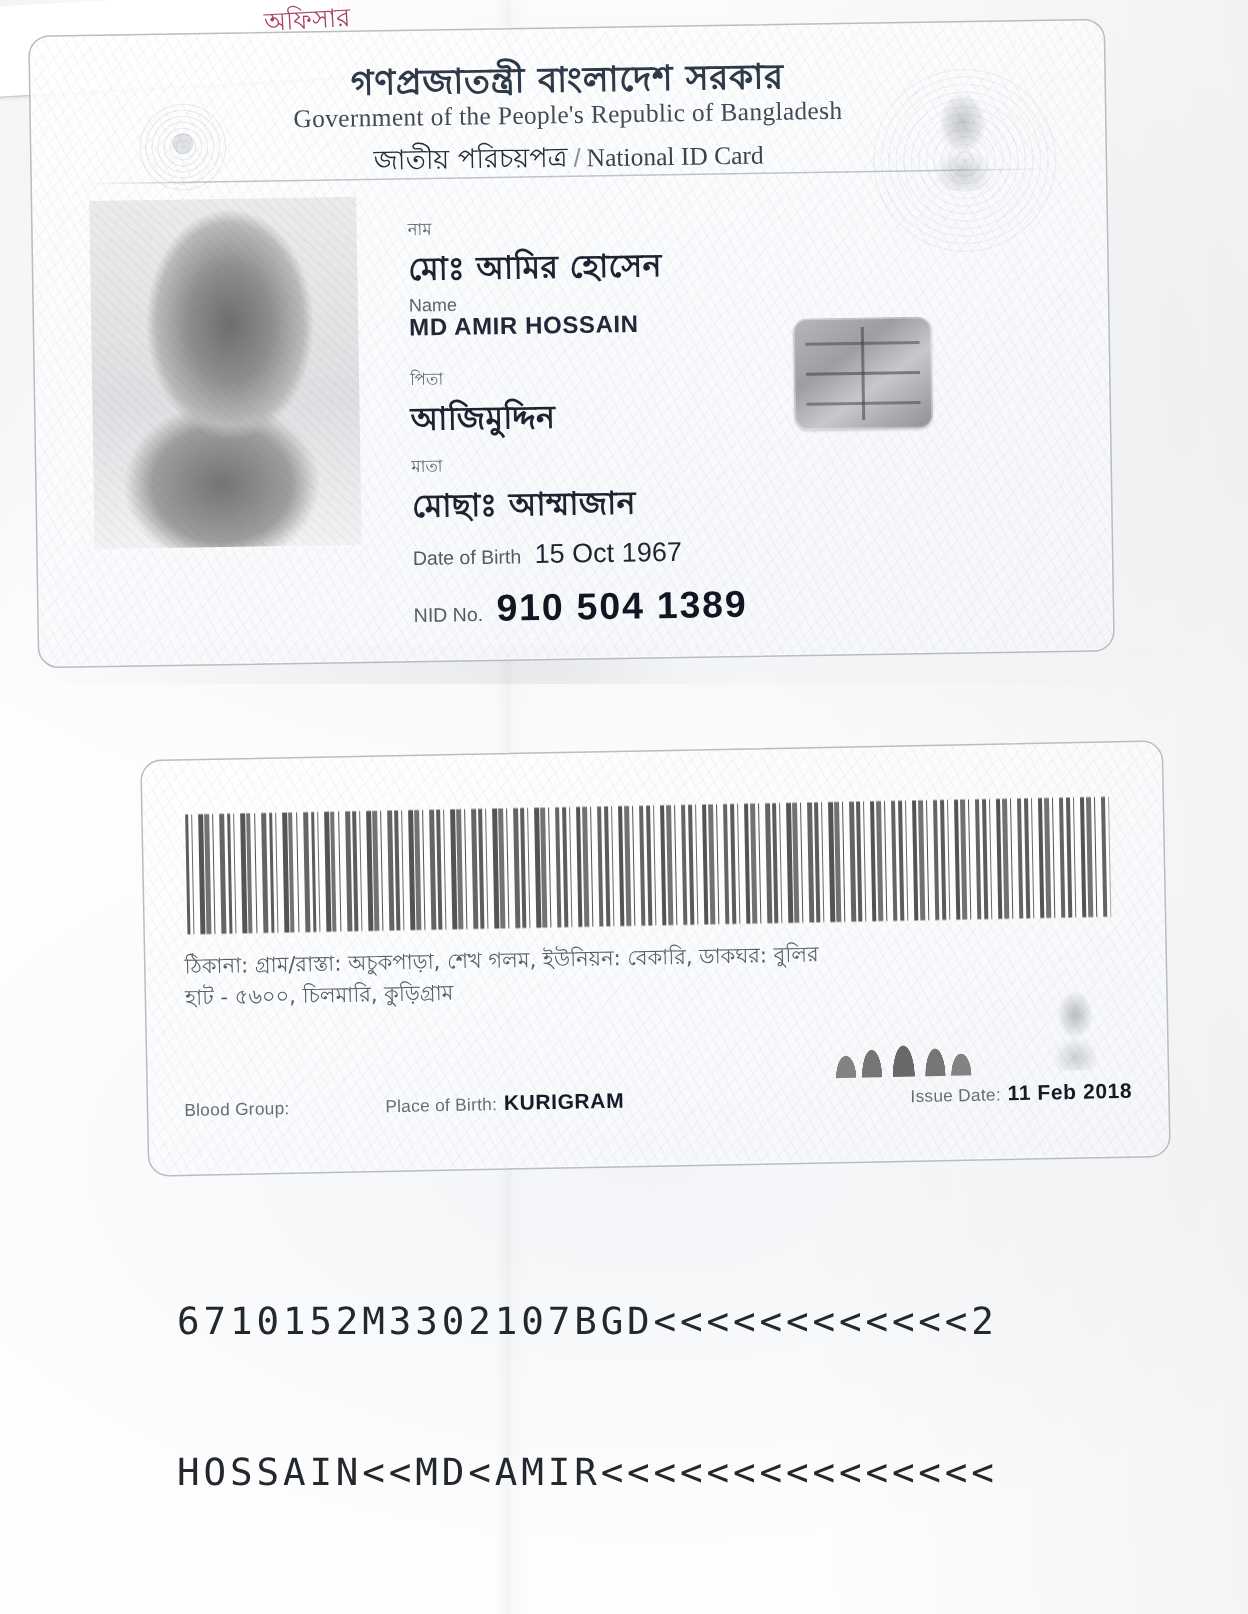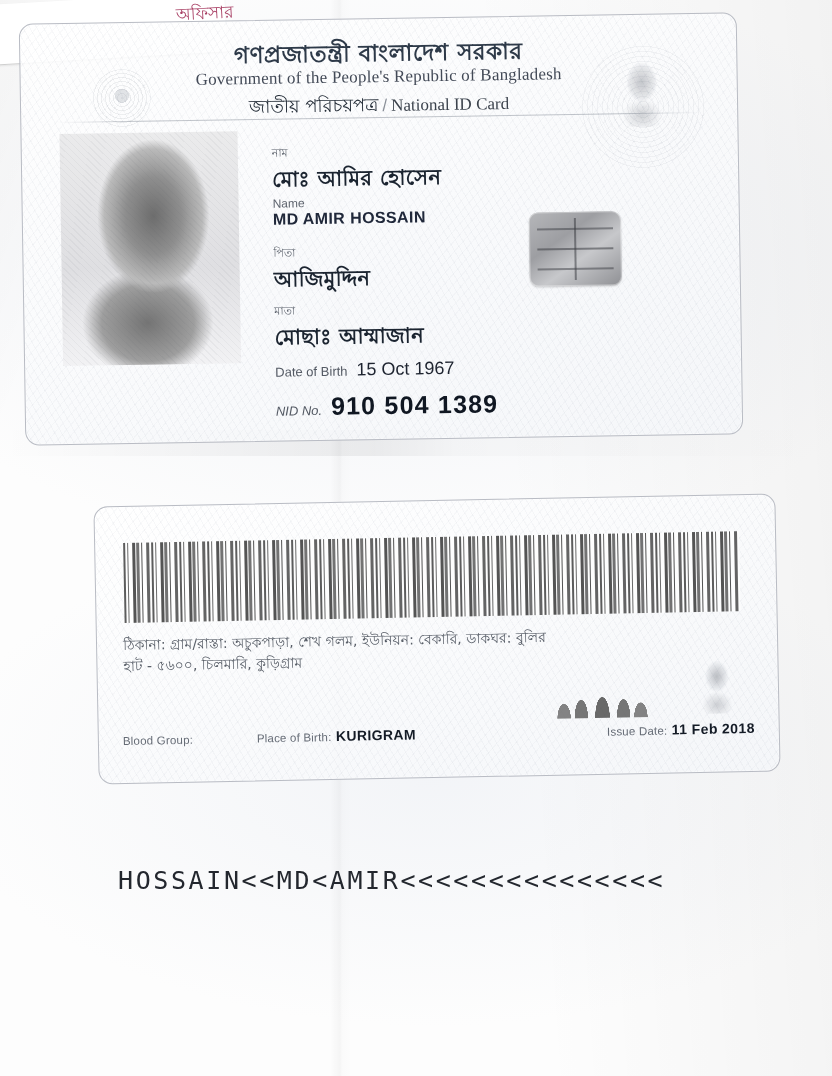--- a/index.html
+++ b/index.html
@@ -247,21 +247,20 @@
   }
   .dob-value {
     font-family: "Liberation Sans", sans-serif;
     font-size: 18px;
     color: #1e2430;
   }
   .nid-label {
     font-family: "Liberation Sans", sans-serif;
     font-size: 13px;
     color: #545a64;
-    font-style: italic;
   }
   .nid-value {
     font-family: "Liberation Sans", sans-serif;
     font-size: 25px;
     font-weight: bold;
     color: #101722;
     letter-spacing: 1.2px;
   }
 
   
@@ -432,16 +431,17 @@
       <span class="meta-value">KURIGRAM</span>
     </div>
 
     <div class="back-meta" id="issue-date">
       <span class="meta-label">Issue Date:</span>
       <span class="meta-value">11 Feb 2018</span>
     </div>
   </div>
 
   <div id="mrz">
+    <div>6710152M3302107BGD&lt;&lt;&lt;&lt;&lt;&lt;&lt;&lt;&lt;&lt;&lt;&lt;2</div>
     <div>HOSSAIN&lt;&lt;MD&lt;AMIR&lt;&lt;&lt;&lt;&lt;&lt;&lt;&lt;&lt;&lt;&lt;&lt;&lt;&lt;&lt;</div>
   </div>
 
 </div>
 
 </body></html>

